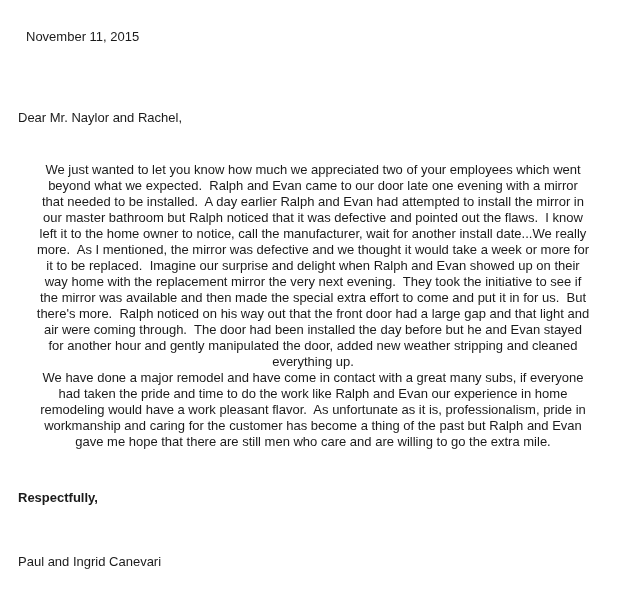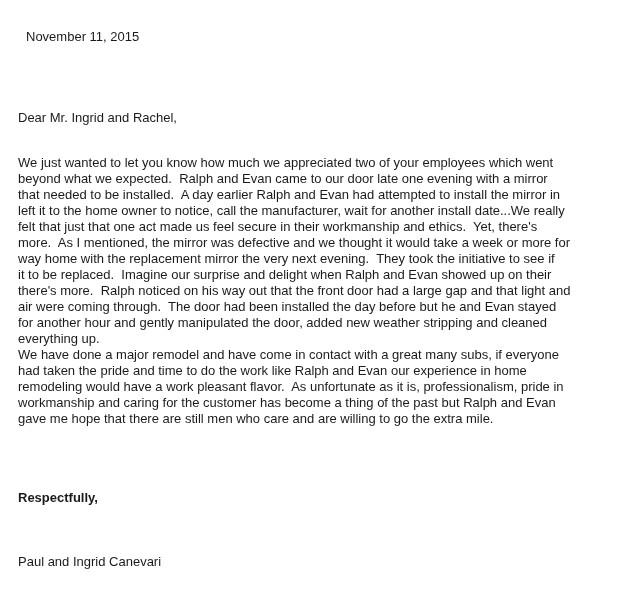--- a/index.html
+++ b/index.html
@@ -28,22 +28,23 @@
   }
   .salutation-line {
     position: absolute;
     left: 18px;
     top: 110px;
     white-space: pre;
   }
   .body-block {
     position: absolute;
     left: 18px;
-    top: 155px;
+    top: 162px;
     right: 10px;
+    text-align: center;
   }
   .body-line {
     white-space: pre;
     height: 16px;
   }
   .closing-line {
     position: absolute;
     left: 18px;
     top: 490px;
     white-space: pre;
@@ -55,31 +56,32 @@
     top: 554px;
     white-space: pre;
   }
 </style>
 </head>
 <body>
 
 <div class="page">
   <div class="date-line">November 11, 2015</div>
 
-  <div class="salutation-line">Dear Mr. Ingrid and Rachel,</div>
+  <div class="salutation-line">Dear Mr. Naylor and Rachel,</div>
 
   <div class="body-block">
       <div class="body-line">We just wanted to let you know how much we appreciated two of your employees which went</div>
       <div class="body-line">beyond what we expected.  Ralph and Evan came to our door late one evening with a mirror</div>
       <div class="body-line">that needed to be installed.  A day earlier Ralph and Evan had attempted to install the mirror in</div>
+      <div class="body-line">our master bathroom but Ralph noticed that it was defective and pointed out the flaws.  I know</div>
       <div class="body-line">left it to the home owner to notice, call the manufacturer, wait for another install date...We really</div>
-      <div class="body-line">felt that just that one act made us feel secure in their workmanship and ethics.  Yet, there's</div>
       <div class="body-line">more.  As I mentioned, the mirror was defective and we thought it would take a week or more for</div>
+      <div class="body-line">it to be replaced.  Imagine our surprise and delight when Ralph and Evan showed up on their</div>
       <div class="body-line">way home with the replacement mirror the very next evening.  They took the initiative to see if</div>
-      <div class="body-line">it to be replaced.  Imagine our surprise and delight when Ralph and Evan showed up on their</div>
+      <div class="body-line">the mirror was available and then made the special extra effort to come and put it in for us.  But</div>
       <div class="body-line">there's more.  Ralph noticed on his way out that the front door had a large gap and that light and</div>
       <div class="body-line">air were coming through.  The door had been installed the day before but he and Evan stayed</div>
       <div class="body-line">for another hour and gently manipulated the door, added new weather stripping and cleaned</div>
       <div class="body-line">everything up.</div>
       <div class="body-line">We have done a major remodel and have come in contact with a great many subs, if everyone</div>
       <div class="body-line">had taken the pride and time to do the work like Ralph and Evan our experience in home</div>
       <div class="body-line">remodeling would have a work pleasant flavor.  As unfortunate as it is, professionalism, pride in</div>
       <div class="body-line">workmanship and caring for the customer has become a thing of the past but Ralph and Evan</div>
       <div class="body-line">gave me hope that there are still men who care and are willing to go the extra mile.</div>
     </div>

